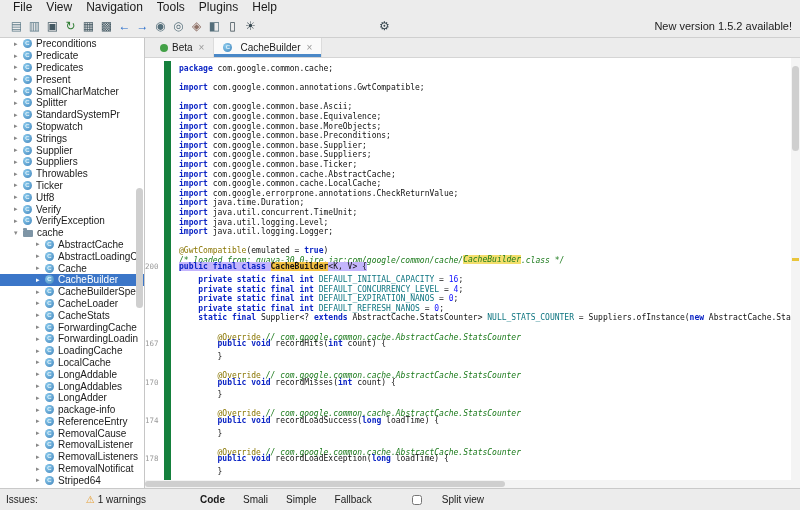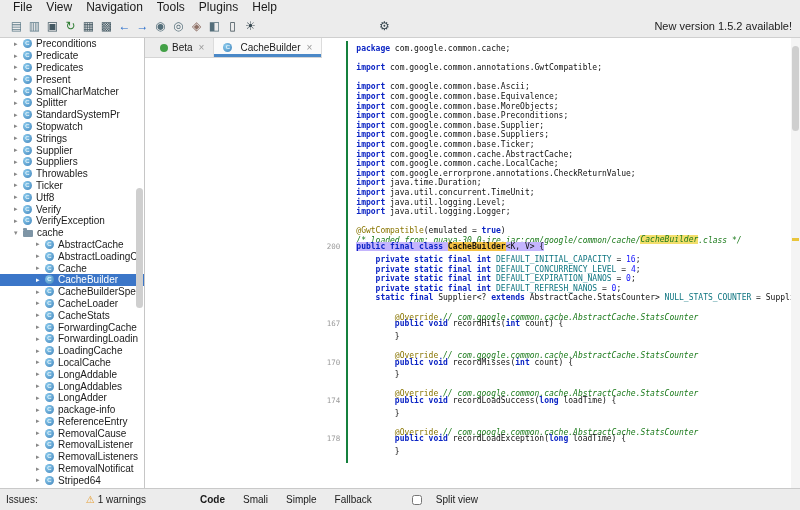--- a/index.html
+++ b/index.html
@@ -25,33 +25,33 @@
          background:radial-gradient(circle at 35% 35%,#8ECFF0,#3D7FB8);
          color:#fff;font-size:6px;line-height:9px;text-align:center}
   .ficon{width:10px;height:7px;background:#7E95A6;border-radius:1px;position:relative;
          flex:none;margin-right:4px;margin-top:1px}
   .ficon:before{content:"";position:absolute;top:-2px;left:0;width:4px;height:2px;
                 background:#7E95A6;border-radius:1px 1px 0 0}
   .tree-row.selected{background:#3B76C8;color:#fff}
   .tree-row.selected .chev{color:#fff}
   .sb-scroll{position:absolute;right:1px;top:150px;width:7px;height:120px;
              background:#CFCFCF;border-radius:4px}
-  .editor{flex:1;display:flex;min-width:0}
+  .editor{flex:1;display:flex;flex-direction:column;min-width:0}
   .tabsrow{height:20px;background:#ECECEC;border-bottom:1px solid #D5D5D5;
            display:flex;align-items:stretch;padding-left:6px;flex:none}
   .tab{display:flex;align-items:center;gap:4px;padding:0 9px;font-size:10px;
        border-right:1px solid #DCDCDC;cursor:default}
   .tab.active{background:#FAFAFA;box-shadow:inset 0 -3px 0 #4A88C7}
   .betadot{width:8px;height:8px;border-radius:50%;background:#43A047;flex:none}
   .closex{color:#999;font-size:10px;margin-left:2px;cursor:pointer}
   .codearea{flex:1;overflow:hidden;background:#fff;padding-top:3px;position:relative}
   .cl{height:9.6px;line-height:9.6px;white-space:pre;
       font-family:"DejaVu Sans Mono",monospace;font-size:8px}
   .ln{display:inline-block;width:26px;text-align:right;padding-right:6px;margin-right:8px;
-      color:#9A9A9A;font-size:7.5px;border-right:2px solid #15803d;height:9.6px;
+      color:#9A9A9A;font-size:7.5px;border-right:7px solid #15803d;height:9.6px;
       font-family:"DejaVu Sans Mono",monospace}
   .lc{white-space:pre}
   .tk-k{color:#0B24C4;font-weight:bold}
   .tk-p{color:#111}
   .tk-com{color:#1B7A1B;font-style:italic}
   .tk-comhl{color:#1B7A1B;font-style:italic;background:#F3DE6B}
   .tk-ann{color:#897500}
   .tk-fld{color:#0E7580}
   .tk-num{color:#1414FF}
   .tk-clshl{color:#111;background:#F5C243;font-weight:bold}
@@ -61,21 +61,21 @@
   .vmark{position:absolute;left:1px;width:7px;height:3px;background:#E9C53B;top:200px}
   .hscroll{height:8px;background:#F4F4F4;position:relative;flex:none}
   .hthumb{position:absolute;left:0;top:1px;height:6px;width:55%;background:#CFCFCF;border-radius:3px}
   .bottombar{height:22px;border-top:1px solid #C9C9C9;background:#ECECEC;display:flex;
              align-items:center;font-size:10px;padding-left:6px}
   .warn-ico{color:#E6A23C;font-size:10px;margin-right:3px}
   .warnwrap{margin-left:48px;display:flex;align-items:center}
   .viewtabs{margin-left:54px;display:flex;gap:18px}
   .viewtab{cursor:pointer}
   .viewtab.active{font-weight:bold}
-  .splitwrap{margin-left:40px;display:flex;align-items:center;gap:14px}
+  .splitwrap{margin-left:40px;display:flex;align-items:center;gap:20px}
   input[type=checkbox]{width:10px;height:10px;margin:0}
 </style>
 </head>
 <body>
 
 <div class="menubar">
     <span class="menu-item">File</span>
     <span class="menu-item">View</span>
     <span class="menu-item">Navigation</span>
     <span class="menu-item">Tools</span>

